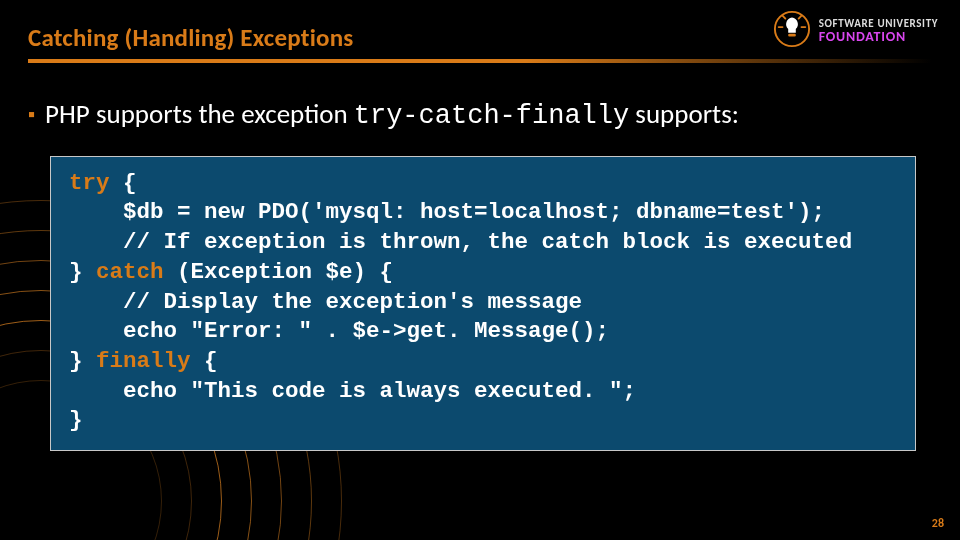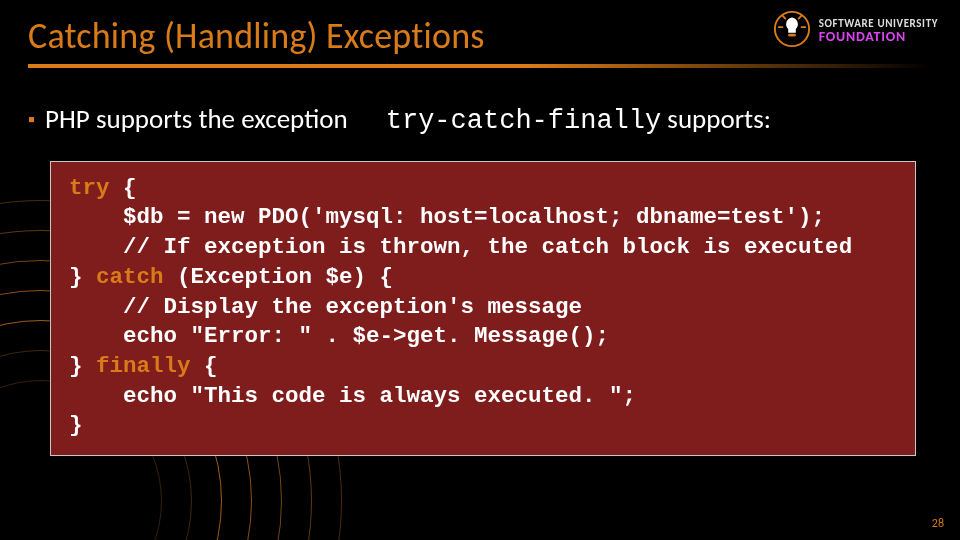--- a/index.html
+++ b/index.html
@@ -35,24 +35,24 @@
   .swirl .c5 { width: 360px; height: 360px; left:120px; top:120px; border-color: rgba(209,124,32,0.75);}
   .swirl .c6 { width: 300px; height: 300px; left:150px; top:150px; border-color: rgba(209,124,32,0.30);}
   .swirl .c7 { width: 240px; height: 240px; left:180px; top:180px; border-color: rgba(209,124,32,0.25);}
 
   .content {
     position: relative;
     z-index: 2;
     padding: 14px 28px 0 28px;
   }
   .title {
-    font-size: 36px;
-    font-weight: 400;
+    font-size: 25px;
+    font-weight: 700;
     color: #d97b18;
-    margin: 0 0 6px 0;
+    margin: 8px 0 6px 0;
     letter-spacing: 0.2px;
   }
   .underline {
     height: 4px;
     background: linear-gradient(to right, #d97b18 0%, #d97b18 55%, rgba(217,123,24,0.0) 100%);
     margin-bottom: 34px;
   }
   .bullet-row {
     display: flex;
     align-items: baseline;
@@ -63,26 +63,25 @@
   .bullet-mark {
     color: #d97b18;
     font-size: 20px;
     margin-right: 10px;
     position: relative;
     top: -2px;
   }
   .codeinline {
     font-family: Consolas, "Courier New", monospace;
     font-size: 27px;
-    margin-left: 32px;
   }
   .codebox {
     margin: 0 16px 0 22px;
     border: 1.5px solid #c8c8c8;
-    background: #7f1d1d;
+    background: #0c4a6e;
     padding: 12px 18px 14px 18px;
     font-family: Consolas, "Courier New", monospace;
     font-size: 22.5px;
     line-height: 1.32;
     font-weight: 700;
     color: #fff;
     white-space: pre;
   }
   .kw { color: #d97b18; }
   .logo {
@@ -99,21 +98,21 @@
     text-align: left;
   }
   .logo-text .l1 { font-size: 11px; letter-spacing: 0.6px; color:#ddd; font-weight:600;}
   .logo-text .l2 { font-size: 14px; letter-spacing: 0.8px; color:#d946ef; font-weight:700;}
   .pagenum {
     position: absolute;
     right: 16px;
     bottom: 10px;
     font-size: 12px;
     color: #d97b18;
-    font-weight: 400;
+    font-weight: 700;
     z-index: 3;
   }
 </style>
 </head>
 <body>
 
 <div class="swirl">
   <div class="c1"></div>
     <div class="c2"></div>
     <div class="c3"></div>

